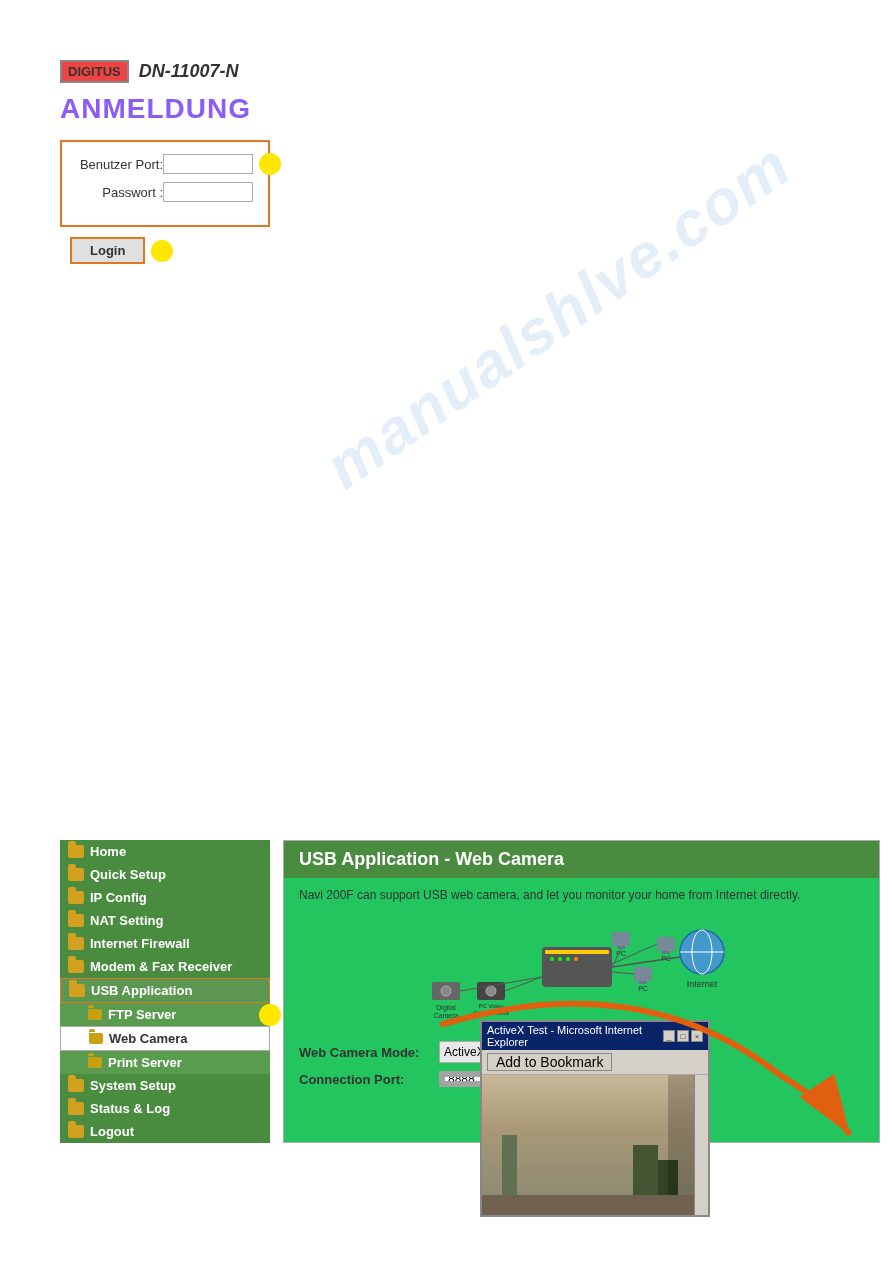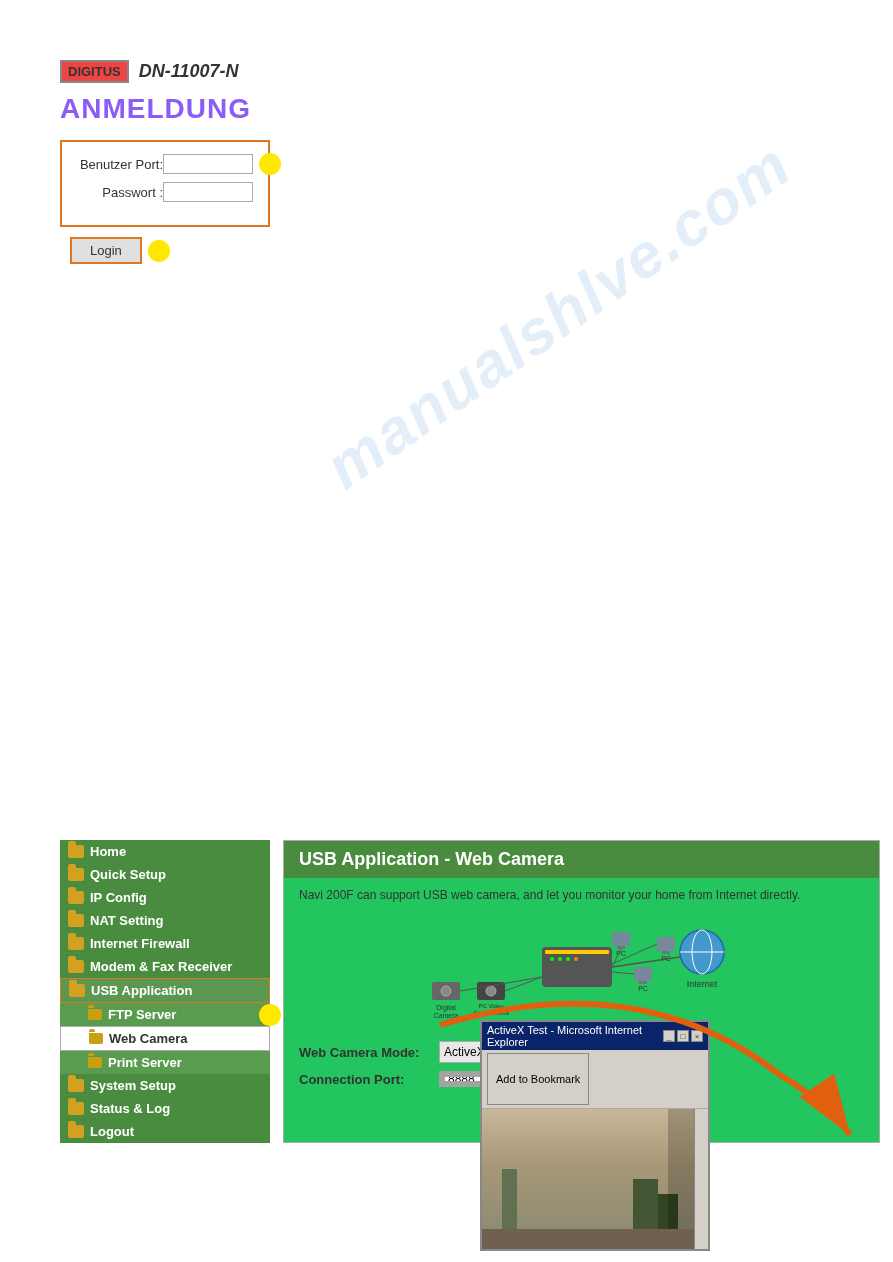--- a/index.html
+++ b/index.html
@@ -97,21 +97,21 @@
       margin-left: 10px;
       position: relative;
       display: inline-block;
     }
 
     .login-btn {
       background: #e0e0e0;
       border: 2px solid #e07820;
       padding: 4px 18px;
       font-size: 13px;
-      font-weight: normal;
+      font-weight: bold;
       color: #333;
       cursor: pointer;
     }
 
     
     .watermark {
       position: absolute;
       top: 280px;
       right: 60px;
       font-size: 62px;
@@ -320,22 +320,22 @@
       background: #d4d0c8;
       padding: 3px 5px;
       border-bottom: 1px solid #aaa;
       display: flex;
       gap: 3px;
     }
 
     .toolbar-btn {
       background: #d4d0c8;
       border: 1px solid #888;
-      padding: 19px 8px;
-      font-size: 11px;
+      padding: 0 8px;
+      font-size: 14px;
       cursor: pointer;
     }
 
     .activex-content {
       position: relative;
       background: #888;
       height: 140px;
       overflow: hidden;
     }
 

